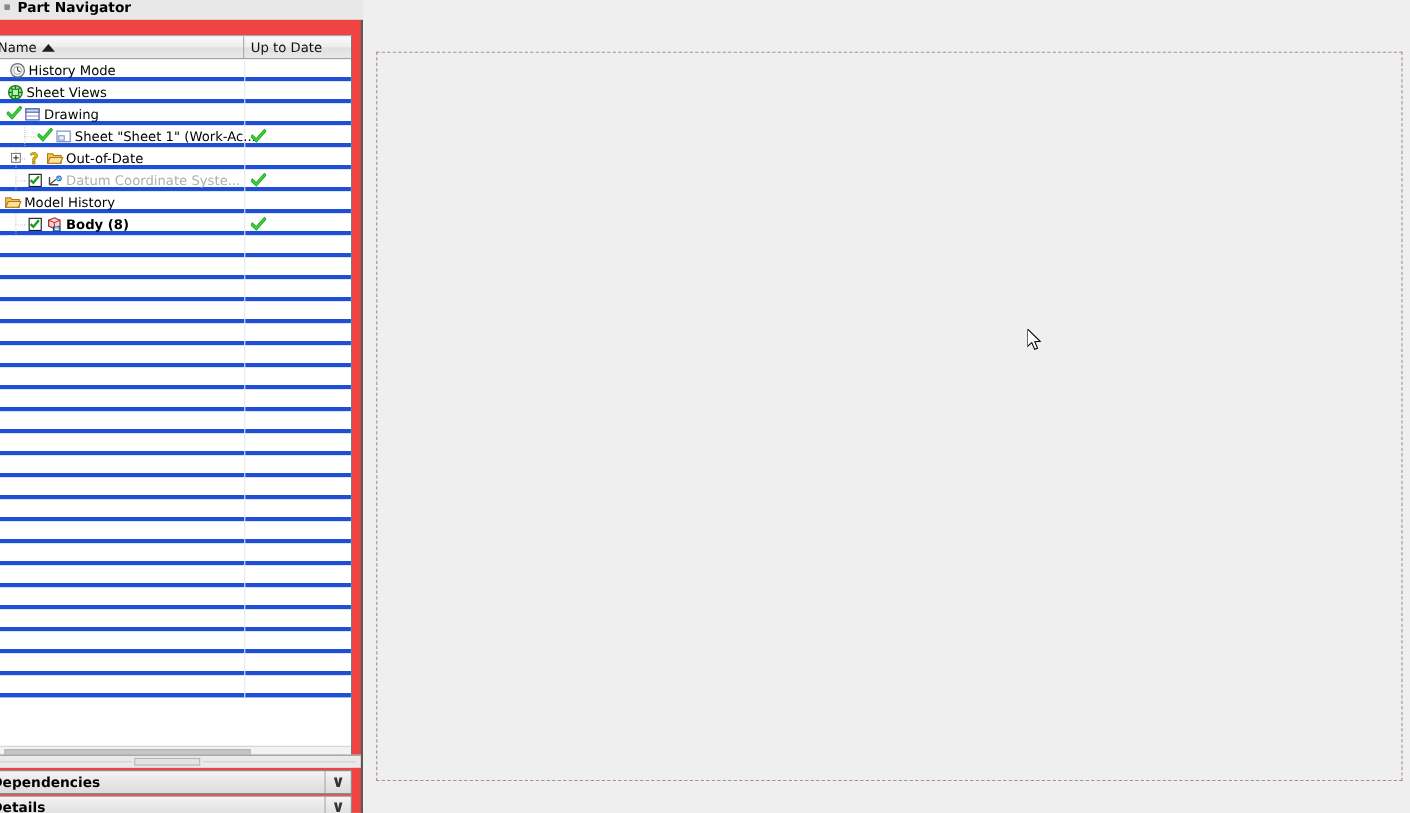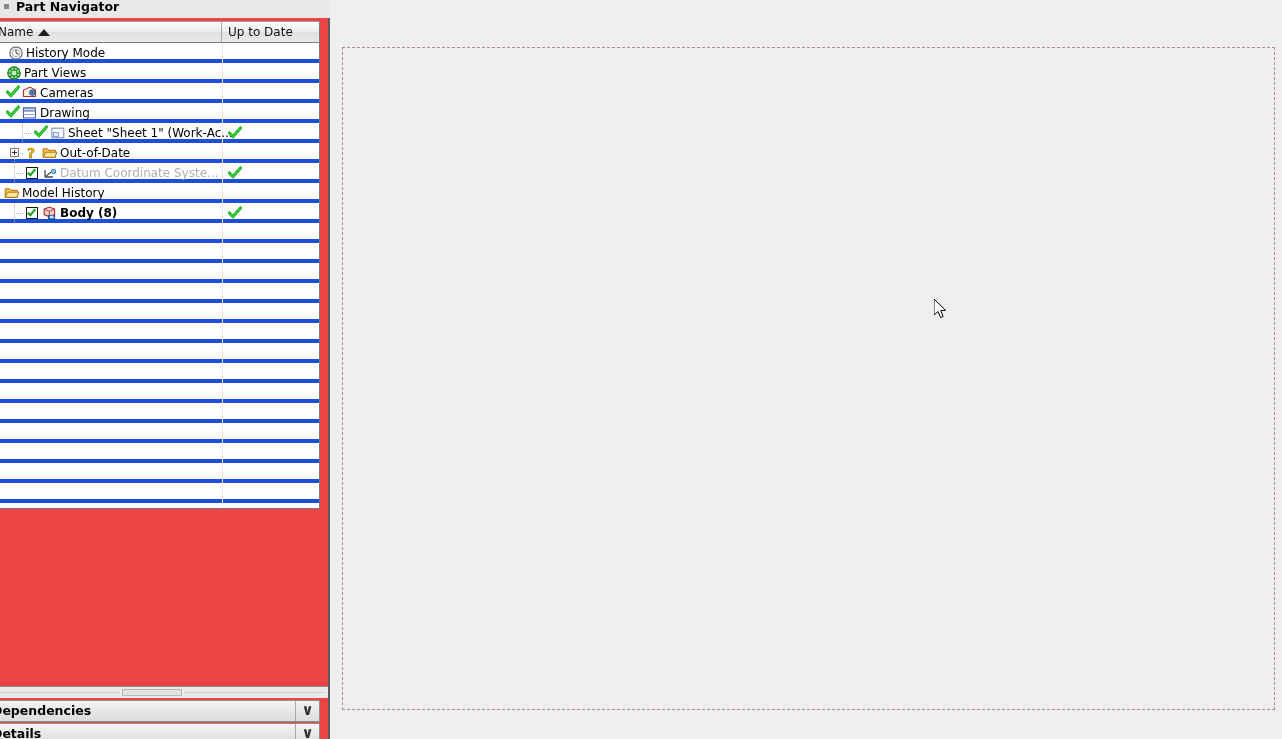--- a/index.html
+++ b/index.html
@@ -59,22 +59,22 @@
   .panel-title .dot {
     position: absolute;
     left: 4px; top: 8px;
     width: 5px; height: 5px;
     background: #888;
   }
 
   
   .tree-wrap {
     position: absolute;
-    left: 0; top: 21px;
-    width: 320px; height: 488px;
+    left: 0; top: 32px;
+    width: 320px; height: 666px;
     background: #fff;
     border: 1px solid #7a7a7a;
     border-left: none;
     border-top: 1px solid #9a9a9a;
     box-sizing: border-box;
     overflow: hidden;
   }
   .tree-header {
     position: relative;
     height: 21px;
@@ -301,34 +301,21 @@
             </svg>
             <span class="row-label" style="left:26px">History Mode</span>
           </div>
           <div class="row">
             <span class="colsep"></span>
             <svg class="ico" style="left:6px" viewBox="0 0 16 16">
               <circle cx="8" cy="8" r="6.2" fill="#8fe08f" stroke="#1b7a1b" stroke-width="1.2"></circle>
               <path d="M8 1.8 L8 14.2 M1.8 8 L14.2 8 M3.6 3.6 L12.4 12.4 M12.4 3.6 L3.6 12.4" stroke="#1b7a1b" stroke-width="1"></path>
               <rect x="5.2" y="5.2" width="5.6" height="5.6" fill="#b9efb9" stroke="#1b7a1b" stroke-width="0.9"></rect>
             </svg>
-            <span class="row-label" style="left:24px">Part Views</span>
-          </div>
-          <div class="row">
-            <span class="colsep"></span>
-            <svg class="ico" style="left:6px;top:2px;width:14px;height:14px" viewBox="0 0 14 14">
-              <path d="M1.5 7.2 L5 10.6 L12.4 2.2" stroke="#1faa1f" stroke-width="3.1" fill="none" stroke-linecap="square"></path>
-              <path d="M1.5 7.2 L5 10.6 L12.4 2.2" stroke="#3fd23f" stroke-width="1.4" fill="none" stroke-linecap="square"></path>
-            </svg>
-            <svg class="ico" style="left:22px" viewBox="0 0 16 16">
-              <path d="M1.5 11.5 L1.5 5 L8 2 L13.5 5 L13.5 11.5 Z" fill="#f6f0e4" stroke="#b03030" stroke-width="1.1"></path>
-              <circle cx="10.3" cy="7.6" r="2.7" fill="#6fa8dc" stroke="#13406e" stroke-width="1"></circle>
-              <circle cx="10.3" cy="7.6" r="1.1" fill="#123a63"></circle>
-            </svg>
-            <span class="row-label" style="left:40px">Cameras</span>
+            <span class="row-label" style="left:24px">Sheet Views</span>
           </div>
           <div class="row">
             <span class="colsep"></span>
             <svg class="ico" style="left:6px;top:2px;width:14px;height:14px" viewBox="0 0 14 14">
               <path d="M1.5 7.2 L5 10.6 L12.4 2.2" stroke="#1faa1f" stroke-width="3.1" fill="none" stroke-linecap="square"></path>
               <path d="M1.5 7.2 L5 10.6 L12.4 2.2" stroke="#3fd23f" stroke-width="1.4" fill="none" stroke-linecap="square"></path>
             </svg>
             <svg class="ico" style="left:22px" viewBox="0 0 16 16">
               <rect x="1.5" y="3" width="12" height="10" fill="#ffffff" stroke="#4a62a8" stroke-width="1.1"></rect>
               <rect x="1.5" y="3" width="12" height="3" fill="#cdd6ee" stroke="#4a62a8" stroke-width="1"></rect>

